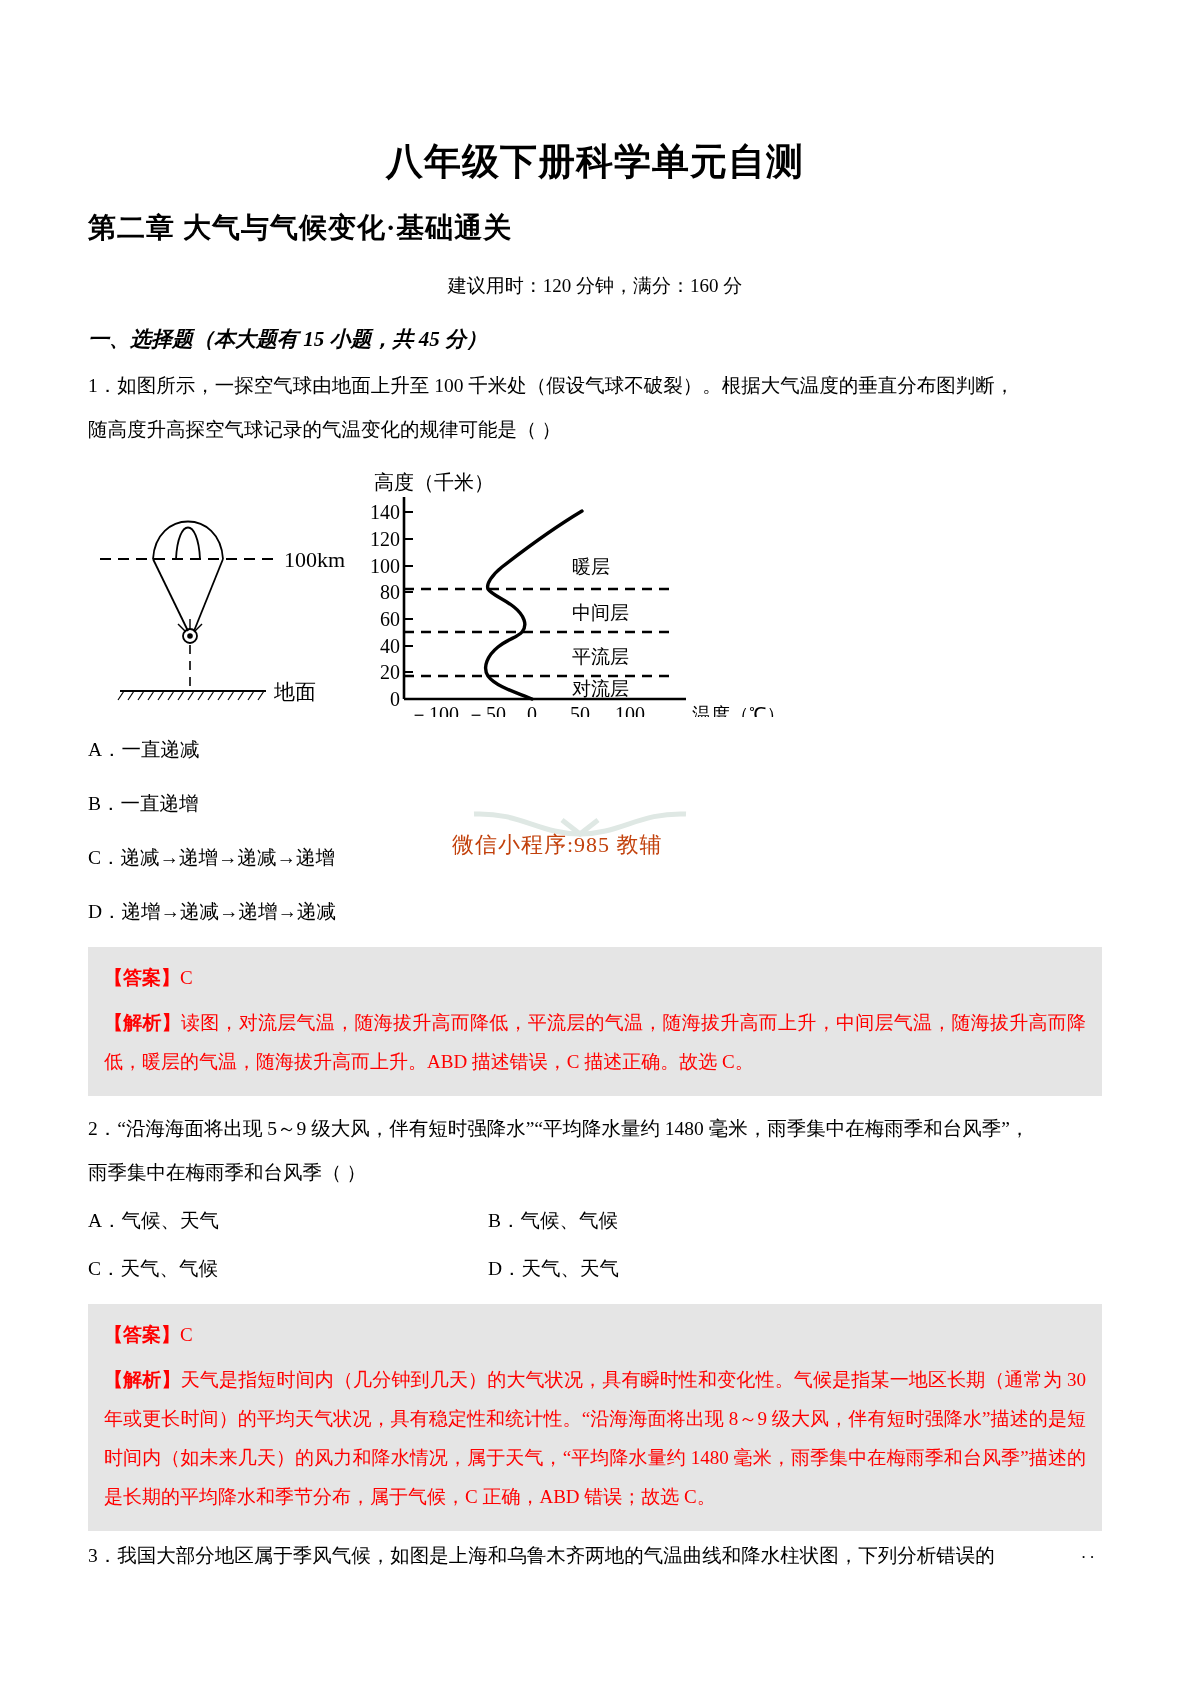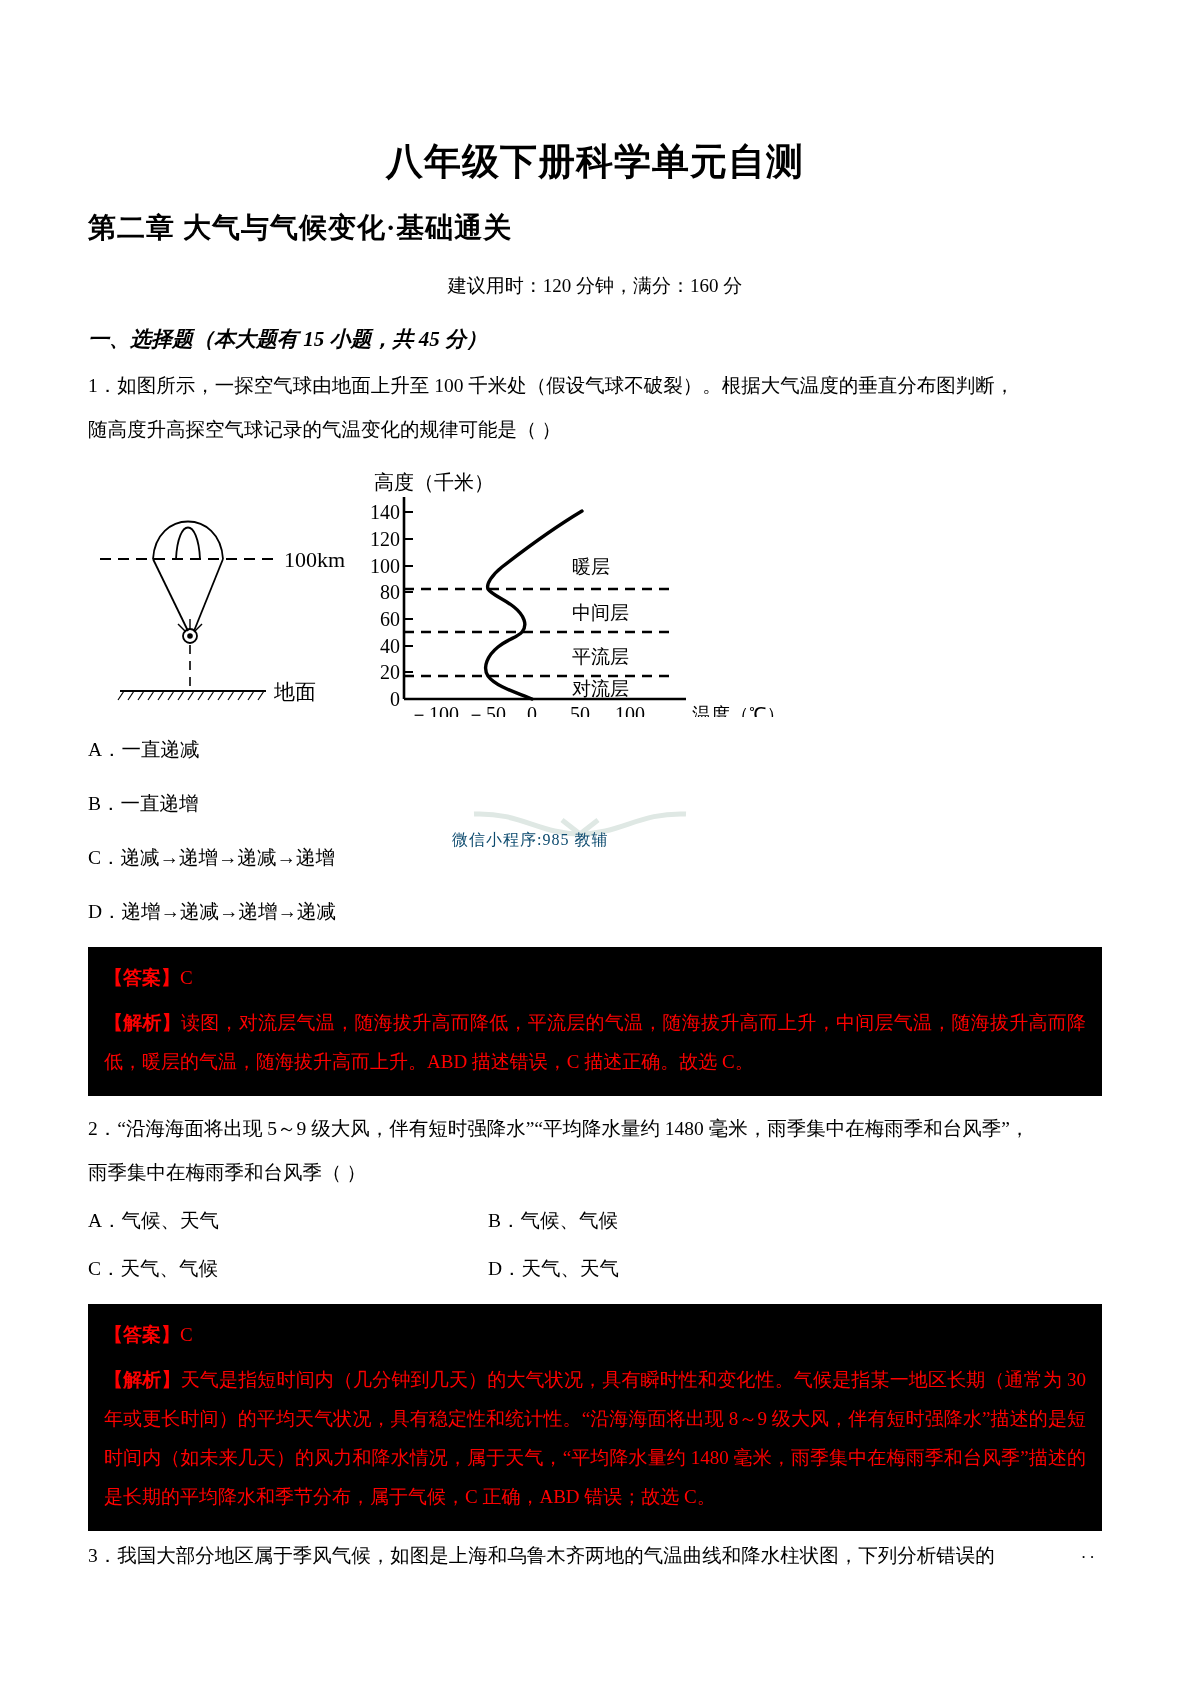--- a/index.html
+++ b/index.html
@@ -69,21 +69,21 @@
   .opt-row {
     display: flex;
     font-size: 19.5px;
     line-height: 1.95;
     margin-top: 10px;
   }
   .opt-row > span:first-child { width: 400px; flex: 0 0 400px; }
 
   
   .ans-block {
-    background: #000000;
+    background: #e5e5e5;
     color: #ff0000;
     font-size: 19px;
     line-height: 2.05;
     padding: 12px 16px 14px 16px;
     margin-top: 16px;
     text-align: justify;
   }
   .ans-block .lbl { font-weight: bold; }
   .ans-block p { margin: 0; }
   .ans-block p + p { margin-top: 6px; }
@@ -95,22 +95,22 @@
     margin-top: 18px;
   }
   .fig-balloon { position: absolute; left: 10px;  top: 12px; }
   .fig-chart   { position: absolute; left: 268px; top: 0px; }
 
   
   .watermark {
     position: absolute;
     left: 452px;
     top: 690px;
-    font-size: 16px;
-    color: #0c4a6e;
+    font-size: 22px;
+    color: #c2410c;
     letter-spacing: 1px;
     pointer-events: none;
     white-space: nowrap;
   }
   .watermark-swoosh {
     position: absolute;
     left: 470px;
     top: 668px;
     width: 220px;
     height: 34px;

